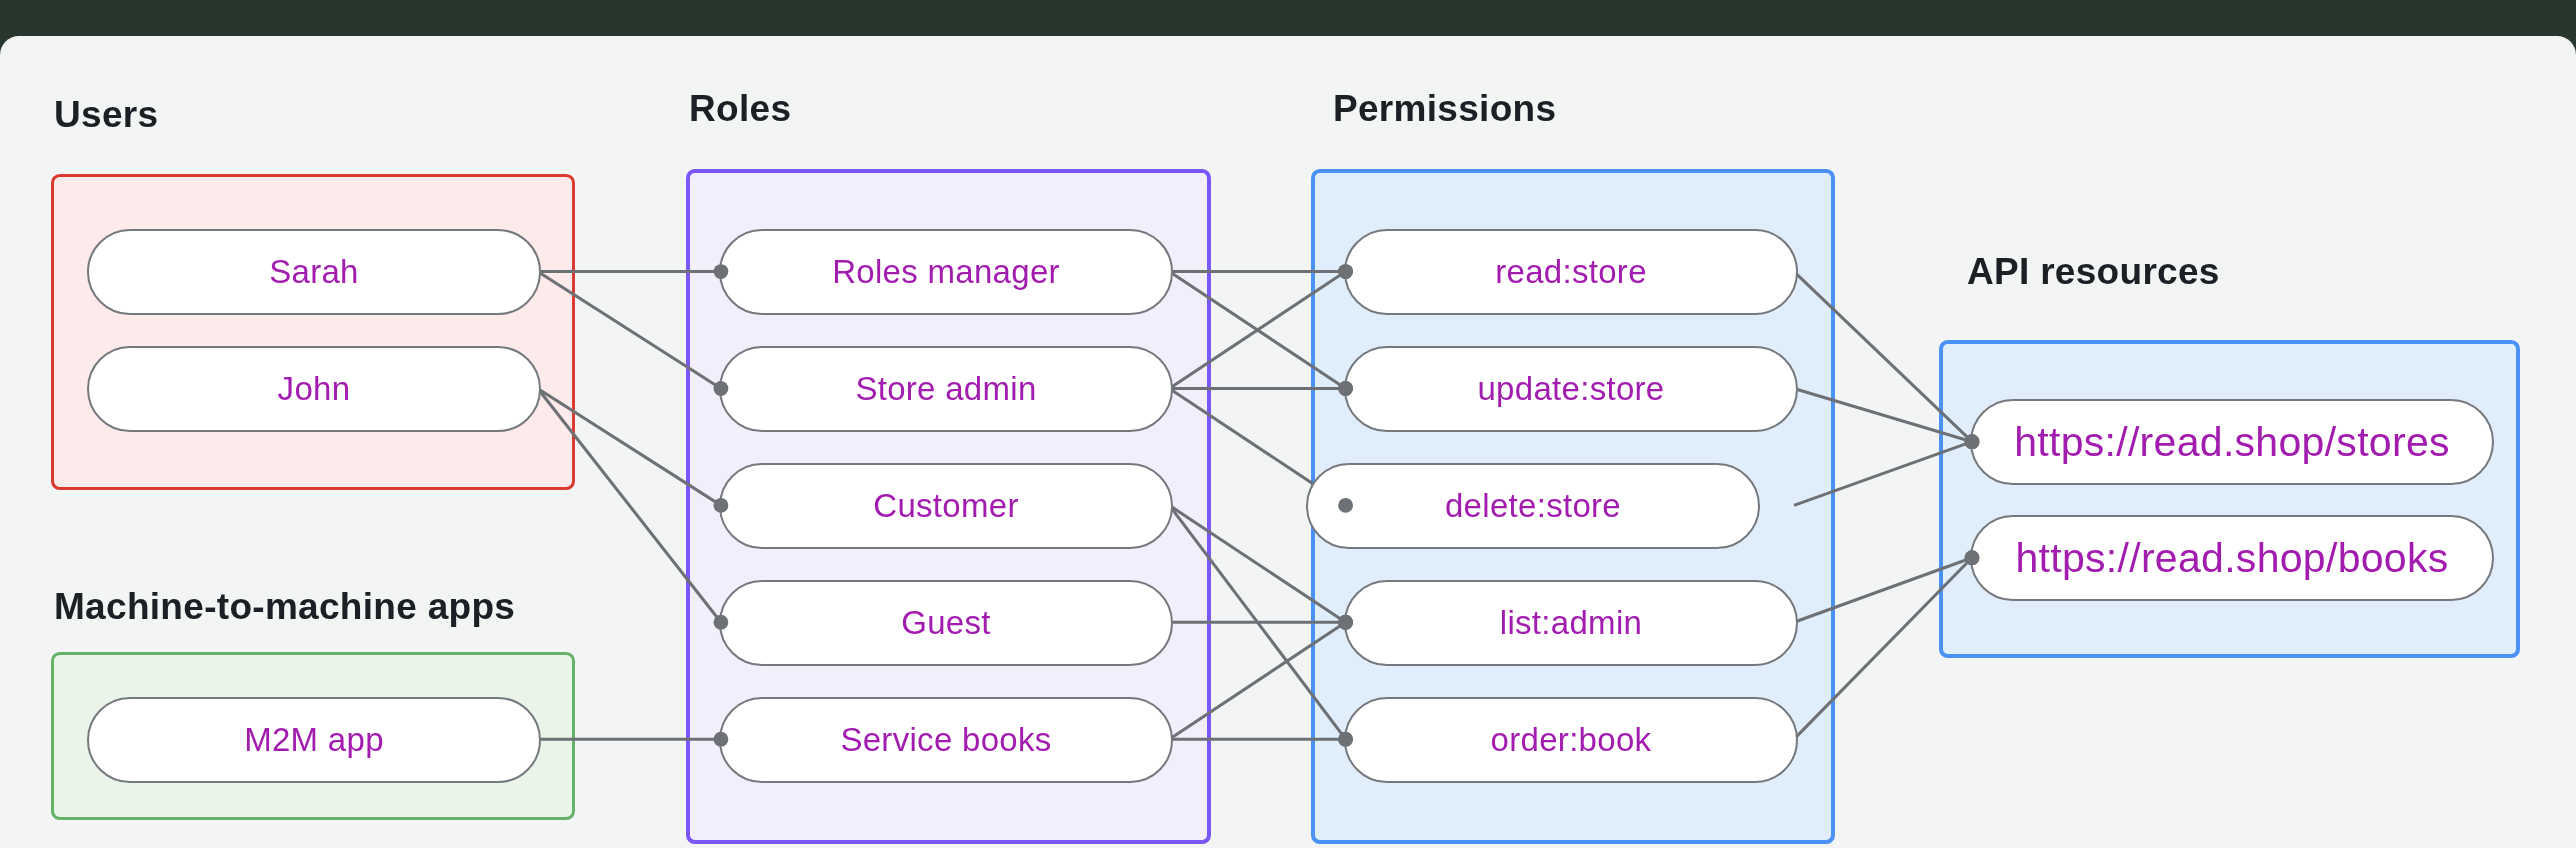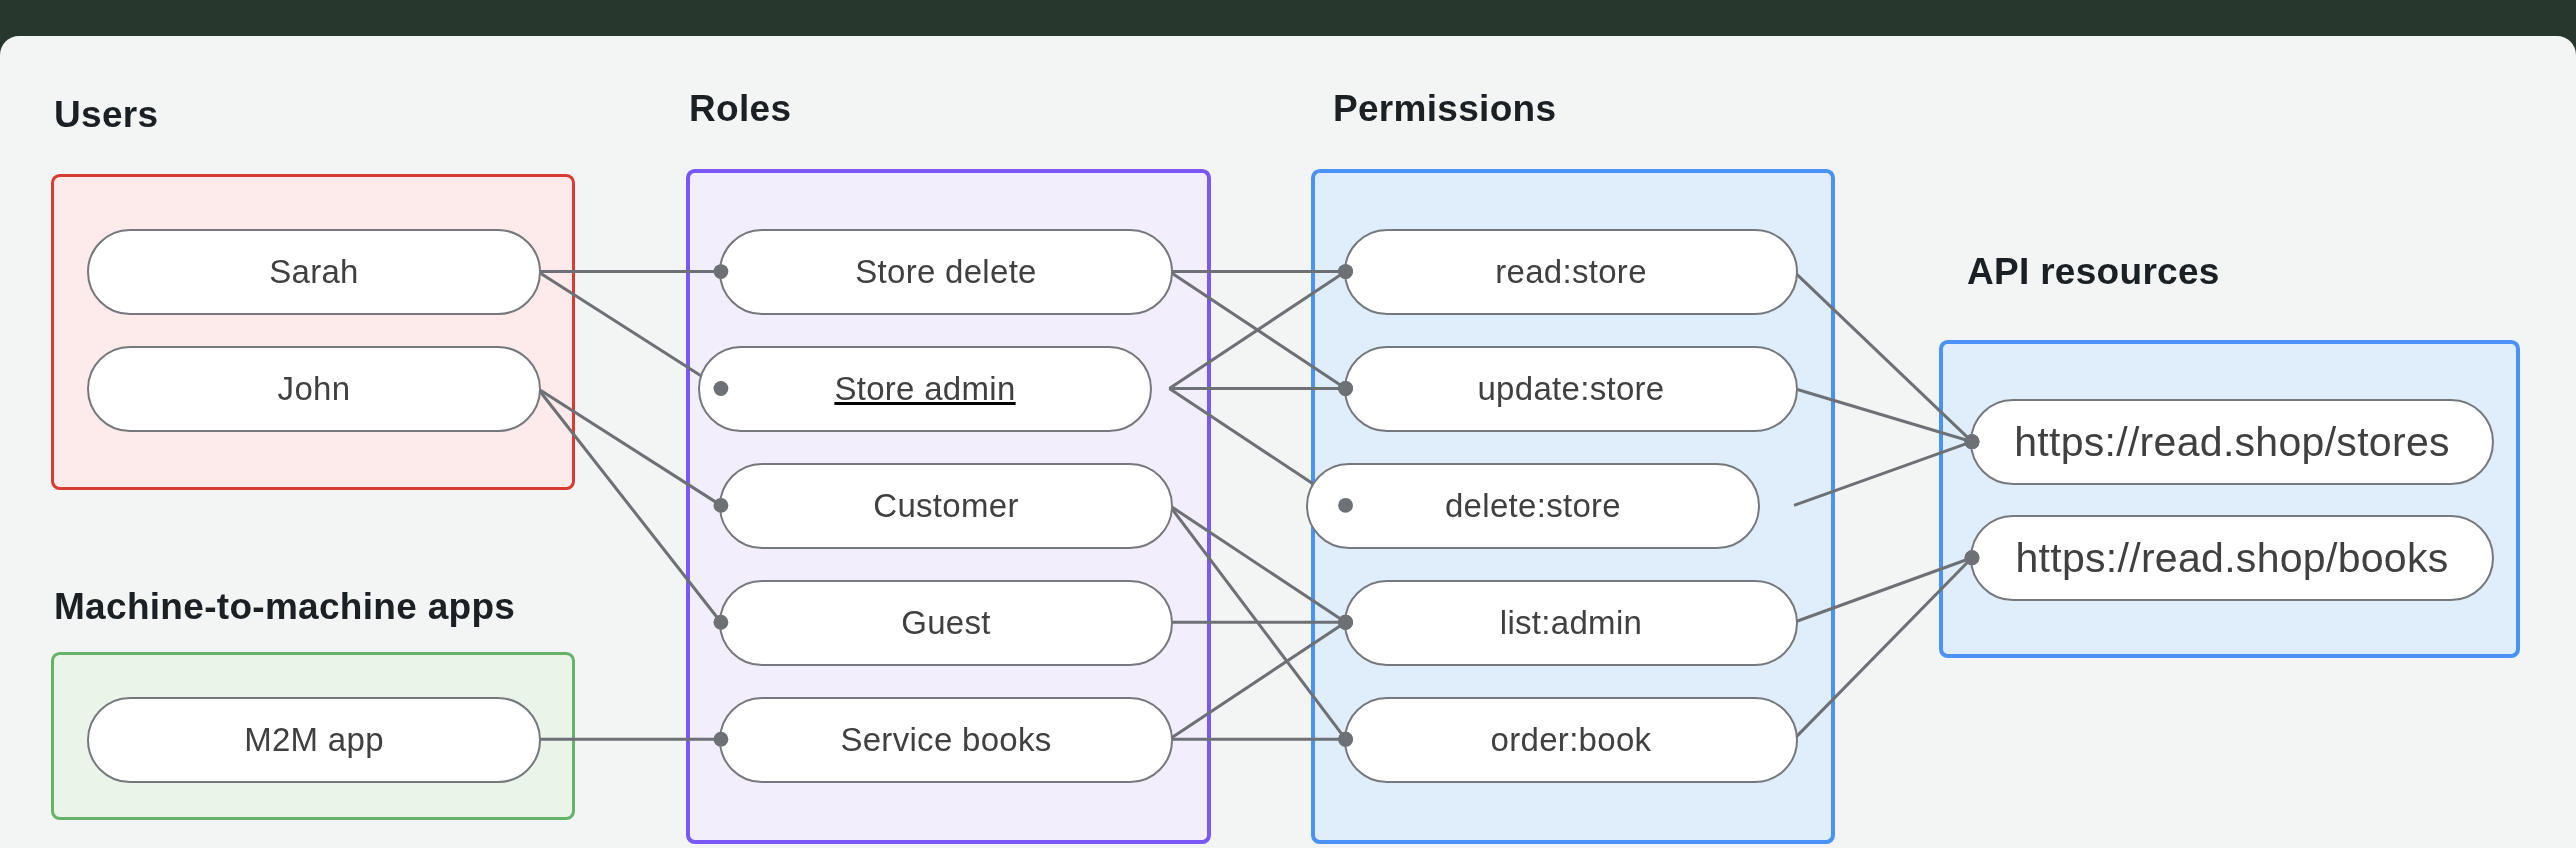--- a/index.html
+++ b/index.html
@@ -39,21 +39,21 @@
     border: 2.6px solid #75787c;
     border-radius: 52px;
     box-sizing: border-box;
     display: flex;
     align-items: center;
     justify-content: center;
     z-index: 3;
   }
   .pill-label {
     font-size: 33px;
-    color: #404040;
+    color: #a21caf;
     letter-spacing: 0.3px;
     white-space: nowrap;
     text-align: center;
   }
   .pill.small-text .pill-label { font-size: 41px; }
   svg.layer {
     position: absolute;
     left: 0; top: 0;
     width: 2576px;
     height: 848px;
@@ -123,23 +123,23 @@
     <div class="pill" style="left: 87px; top: 193px; width: 454px; height: 86px;">
       <span class="pill-label">Sarah</span>
     </div>
     <div class="pill" style="left: 87px; top: 310px; width: 454px; height: 86px;">
       <span class="pill-label">John</span>
     </div>
     <div class="pill" style="left: 87px; top: 661px; width: 454px; height: 86px;">
       <span class="pill-label">M2M app</span>
     </div>
     <div class="pill" style="left: 719px; top: 193px; width: 454px; height: 86px;">
-      <span class="pill-label">Store delete</span>
+      <span class="pill-label">Roles manager</span>
     </div>
-    <div class="pill" style="left: 698px; top: 310px; width: 454px; height: 86px; text-decoration: underline;">
+    <div class="pill" style="left: 719px; top: 310px; width: 454px; height: 86px;">
       <span class="pill-label">Store admin</span>
     </div>
     <div class="pill" style="left: 719px; top: 427px; width: 454px; height: 86px;">
       <span class="pill-label">Customer</span>
     </div>
     <div class="pill" style="left: 719px; top: 544px; width: 454px; height: 86px;">
       <span class="pill-label">Guest</span>
     </div>
     <div class="pill" style="left: 719px; top: 661px; width: 454px; height: 86px;">
       <span class="pill-label">Service books</span>

